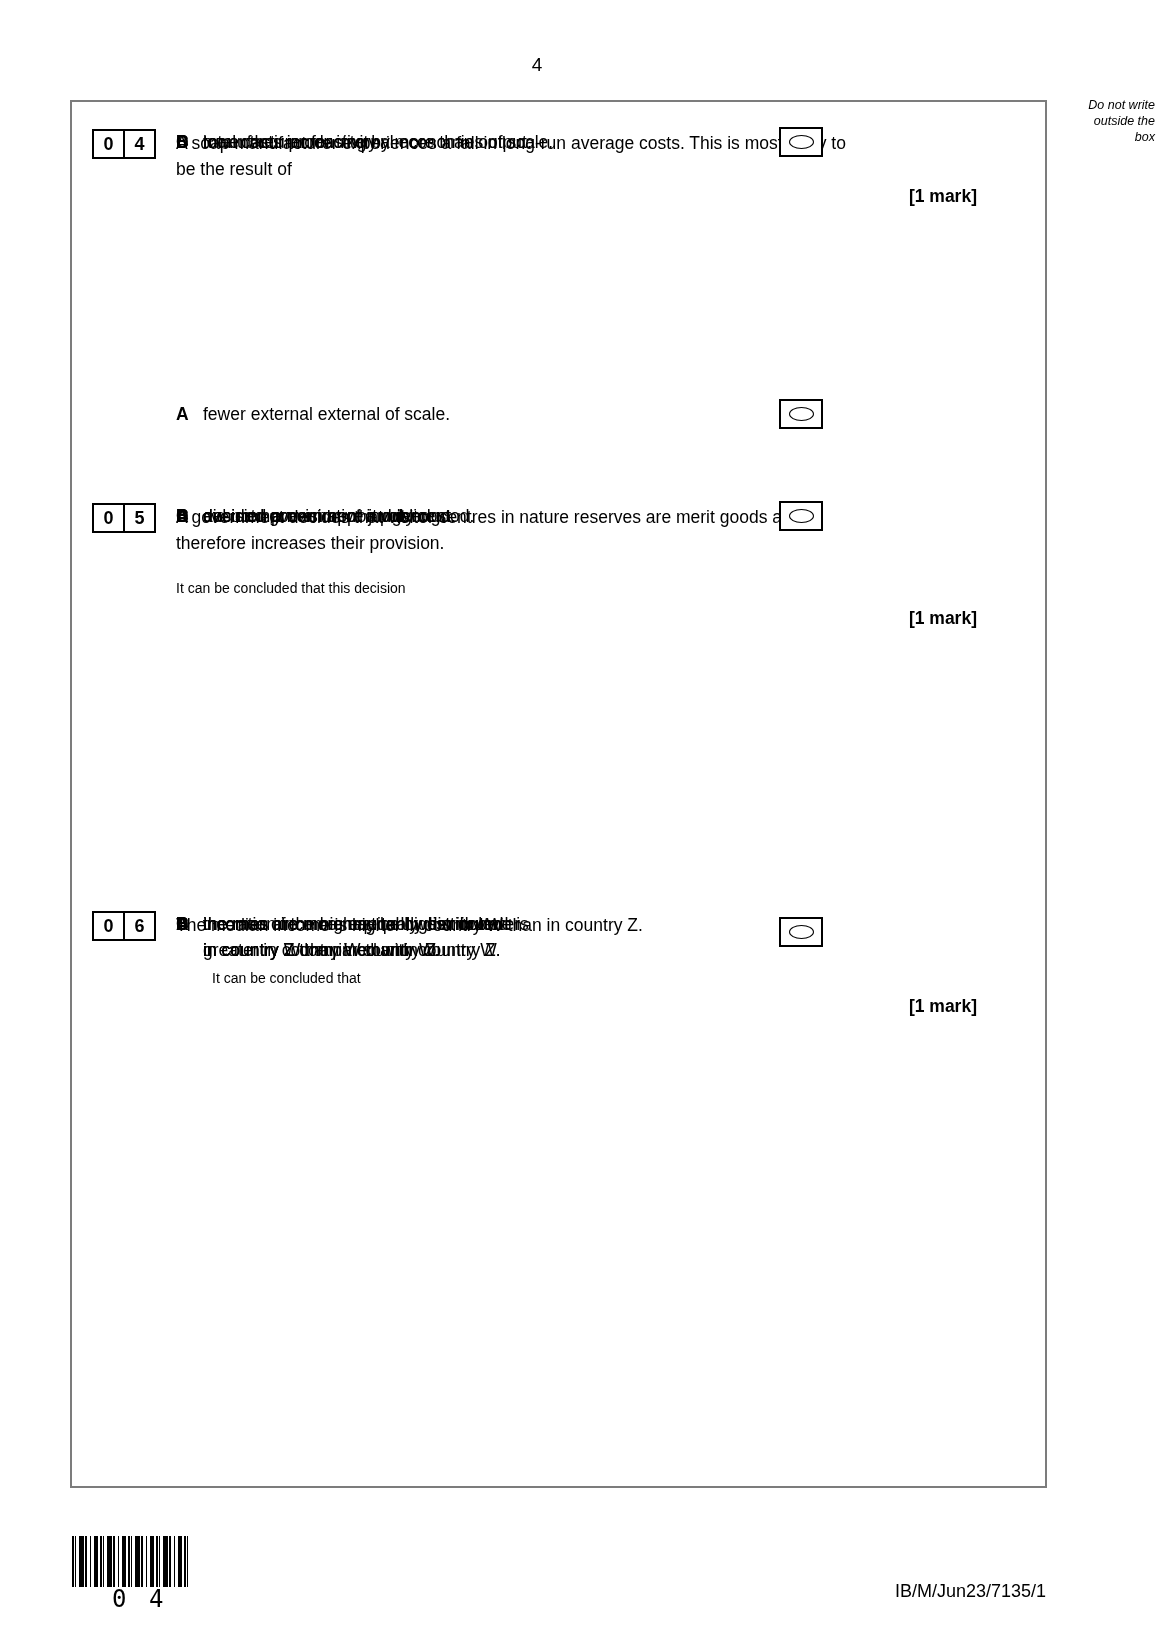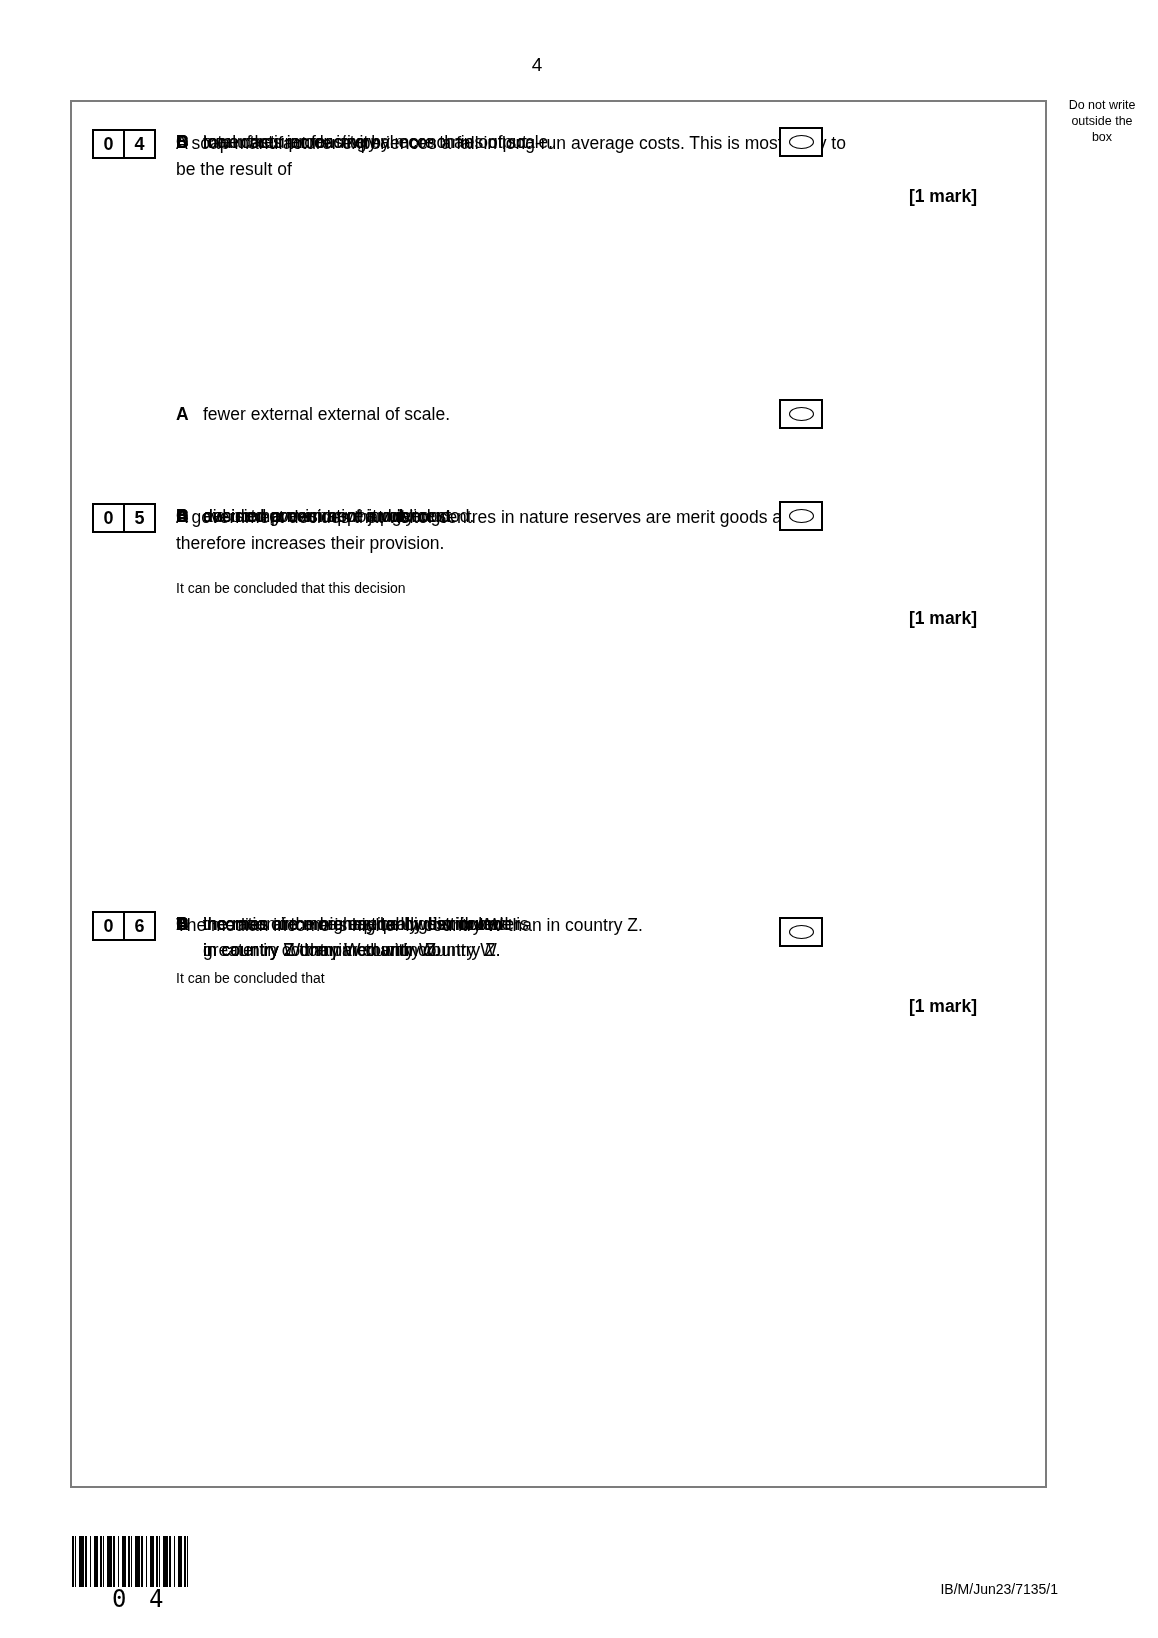--- a/index.html
+++ b/index.html
@@ -3,35 +3,35 @@
 <meta charset="utf-8">
 <style>
   html,body{margin:0;padding:0;background:#e8e8e8;}
   .page{
     position:relative;width:1158px;height:1638px;background:#ffffff;
     font-family:"Liberation Sans",sans-serif;color:#000;overflow:hidden;
     margin:0 auto;
   }
   .page-number{position:absolute;top:54px;left:0;width:1074px;text-align:center;font-size:19px;}
   .margin-note{
-    position:absolute;left:1049px;top:97px;width:106px;text-align:center;
-    font-size:12.5px;line-height:16px;white-space:pre-line;
+    position:absolute;left:1049px;top:97px;width:106px;text-align:right;
+    font-style:italic;font-size:12.5px;line-height:16px;white-space:pre-line;
   }
   .main-box{position:absolute;left:70px;top:100px;width:973px;height:1384px;border:2px solid #7c7c7c;background:#fff;}
   .question{position:absolute;left:0;width:100%;height:1px;}
   .q0{top:27px;}
   .q1{top:401px;}
   .q2{top:809px;}
   .numbox{position:absolute;left:20px;top:0;display:flex;border:2px solid #000;background:#fff;}
   .numcell{width:29px;height:26px;display:flex;align-items:center;justify-content:center;font-weight:bold;font-size:18px;}
   .numcell + .numcell{border-left:2px solid #000;}
   .stem{position:absolute;left:104px;top:1px;width:845px;font-size:17.5px;line-height:26px;white-space:pre-line;}
   .lead{position:absolute;left:104px;font-size:14px;line-height:26px;}
   .q1 .lead{top:72px;}
-  .q2 .lead{top:54px;}
+  .q2 .lead{top:54px;margin-left:36px;}
   .mark{position:absolute;right:68px;font-weight:bold;font-size:17.5px;line-height:26px;}
   .q0 .mark{top:54px;}
   .q1 .mark{top:102px;}
   .q2 .mark{top:82px;}
   .opt{position:absolute;left:0;width:100%;height:1px;}
   .opt-letter{position:absolute;left:104px;top:0;font-weight:bold;font-size:17.5px;line-height:26px;}
   .opt-text{position:absolute;left:131px;top:0;font-size:17.5px;line-height:26px;white-space:pre-line;}
   .lozenge{
     position:absolute;left:707px;top:-2px;width:40px;height:26px;border:2px solid #000;
     display:flex;align-items:center;justify-content:center;background:#fff;cursor:pointer;
@@ -58,21 +58,21 @@
       #000 3px,#000 4px,#fff 4px,#fff 7px,
       #000 7px,#000 12px,#fff 12px,#fff 13px,
       #000 13px,#000 15px,#fff 15px,#fff 18px,
       #000 18px,#000 19px,#fff 19px,#fff 22px,
       #000 22px,#000 26px,#fff 26px,#fff 28px);
   }
   .barcode-digits{
     position:absolute;left:112px;top:1585px;
     font-family:"DejaVu Sans Mono",monospace;font-size:24px;word-spacing:8px;
   }
-  .footer-code{position:absolute;right:100px;top:1581px;font-size:14px;}
+  .footer-code{position:absolute;right:112px;top:1581px;font-size:18px;}
 </style>
 </head>
 <body>
 
 <div class="page">
 
   <div class="page-number">4</div>
 
   <div class="margin-note">Do not write
 outside the

